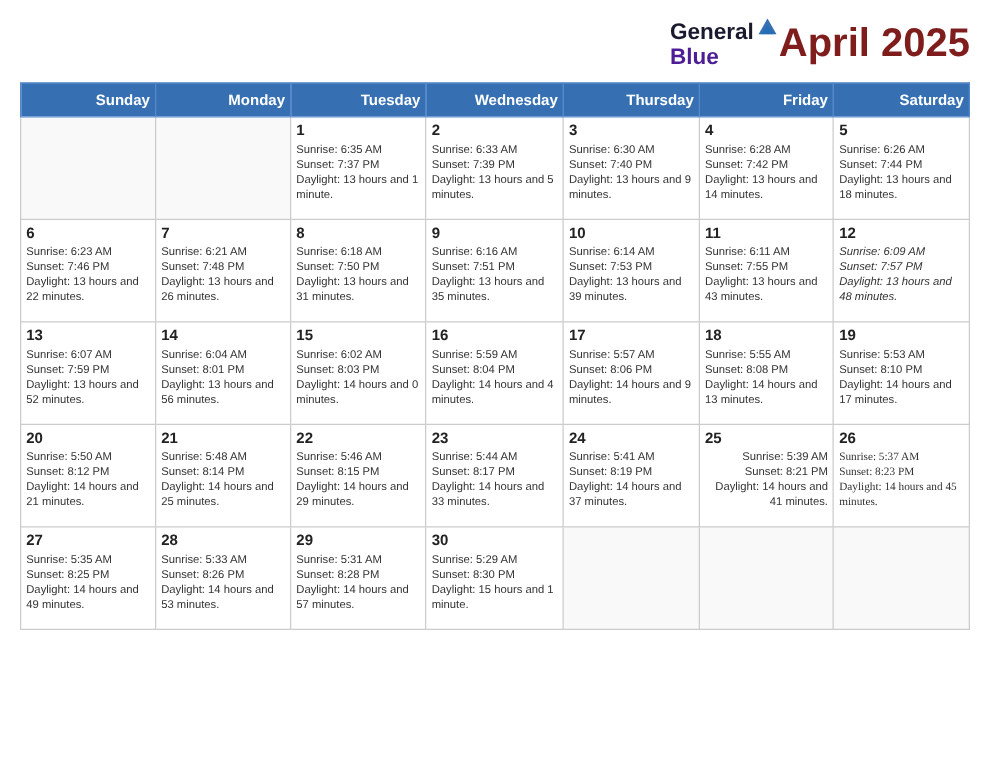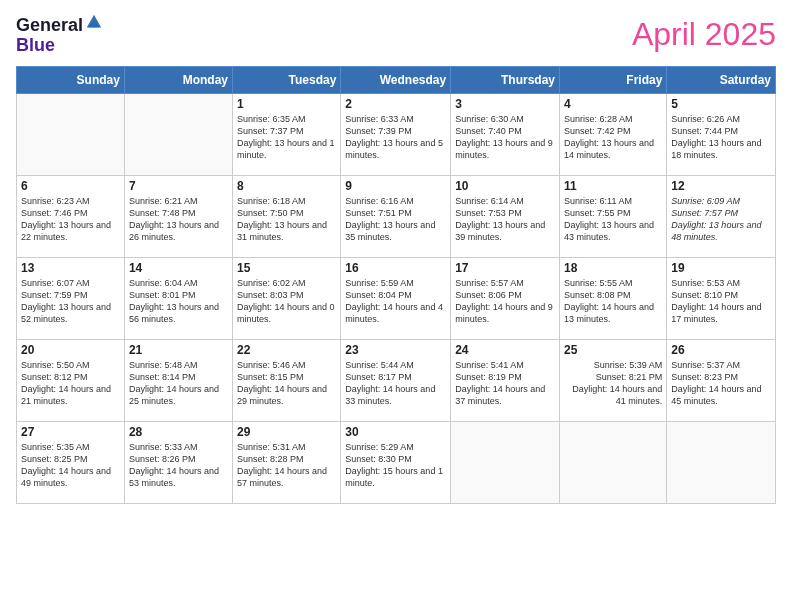--- a/index.html
+++ b/index.html
@@ -11,21 +11,21 @@
       overflow: hidden;
     }
     .page {
       width: 792px;
       min-height: 612px;
       padding: 16px 16px 8px 16px;
       background: #fff;
     }
     .header {
       display: flex;
-      justify-content: space-between;
+      justify-content: flex-end;
       align-items: flex-start;
       margin-bottom: 10px;
     }
     .logo {
       display: flex;
       align-items: center;
     }
     .logo-text {
       display: flex;
       flex-direction: column;
@@ -45,22 +45,22 @@
       width: 18px;
       height: 18px;
       margin-left: 2px;
       margin-top: -8px;
     }
     .title-block {
       text-align: right;
     }
     .title-block h1 {
       font-size: 32px;
-      color: #ec4899;
-      font-weight: normal;
+      color: #7f1d1d;
+      font-weight: bold;
     }
     .title-block h2 {
       font-size: 16px;
       color: #1a1a2e;
       font-weight: normal;
     }
     .calendar {
       width: 100%;
       border-collapse: collapse;
       border: 1px solid #ccc;
@@ -292,21 +292,21 @@
 Daylight: 14 hours and 37 minutes.</div>
           </td>
           <td>
             <span class="day-number">25</span>
             <div class="day-info" style="white-space: pre-line; text-align: right;">Sunrise: 5:39 AM
 Sunset: 8:21 PM
 Daylight: 14 hours and 41 minutes.</div>
           </td>
           <td>
             <span class="day-number">26</span>
-            <div class="day-info" style="white-space: pre-line;">Sunrise: 5:37 AM
+            <div class="day-info" style="white-space: pre-line; font-family: Liberation Serif, serif;">Sunrise: 5:37 AM
 Sunset: 8:23 PM
 Daylight: 14 hours and 45 minutes.</div>
           </td>
         </tr>
         <tr class="week-row">
           <td>
             <span class="day-number">27</span>
             <div class="day-info" style="white-space: pre-line;">Sunrise: 5:35 AM
 Sunset: 8:25 PM
 Daylight: 14 hours and 49 minutes.</div>

